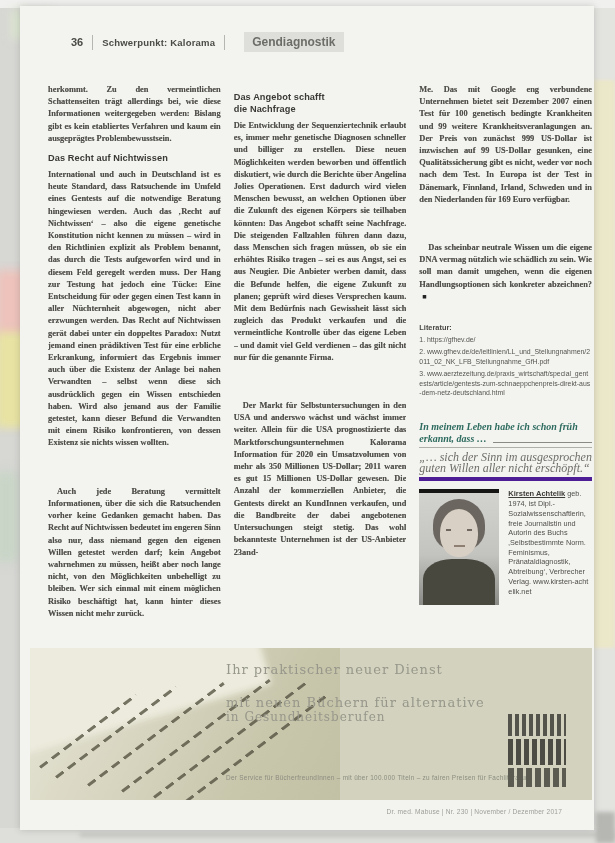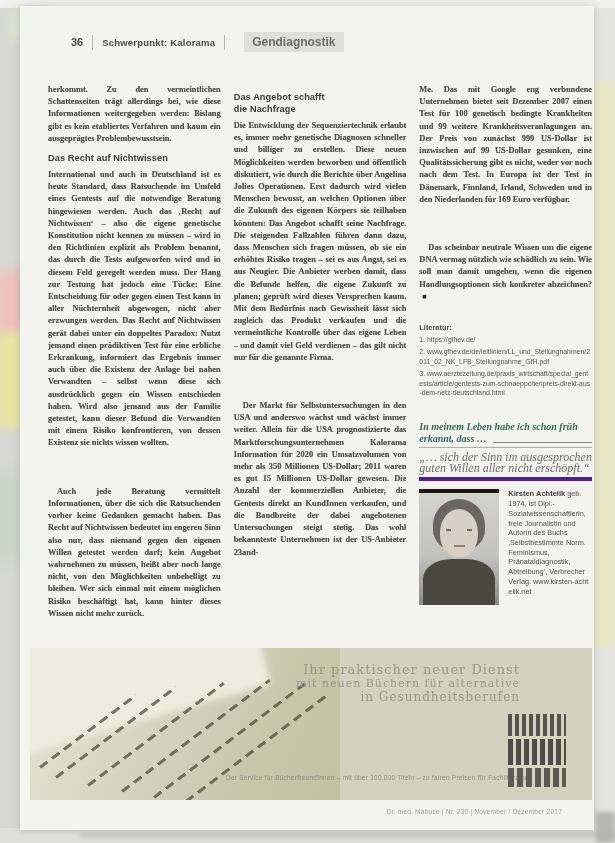--- a/index.html
+++ b/index.html
@@ -68,41 +68,41 @@
                  background:#6b665f; }
   .photo .face { position:absolute; left:21px; top:16px; width:38px; height:48px; border-radius:50% 50% 46% 46%;
                  background:#d8d0c4; }
   .photo .eyes { position:absolute; left:27px; top:36px; width:26px; height:2px;
                  background:linear-gradient(90deg,#6d675f 0 5px,transparent 5px 21px,#6d675f 21px 26px); }
   .photo .mouth { position:absolute; left:35px; top:52px; width:11px; height:1.6px; background:#8f7f72; }
   .photo .body { position:absolute; left:4px; top:66px; width:72px; height:50px; border-radius:40% 40% 0 0;
                  background:#49483f; }
   .bio { width:86px; font-family:"Liberation Sans", sans-serif; font-size:7.3px; line-height:9.7px;
          color:#504f4a; text-align:left; }
-  .bio .name { font-weight:bold; font-size:7.5px; color:#3c3b37; }
+  .bio .name { font-weight:bold; font-size:7.5px; color:#3c3b37;text-decoration:underline; }
   .bio .site { word-break:break-all; }
 
   
   .ad { position:absolute; left:10px; top:642px; width:562px; height:152px; background:#d2d2be; overflow:hidden; }
   .ad-photo { position:absolute; left:0; top:0; width:310px; height:152px;
               background:linear-gradient(118deg,#e6e5d6 0%,#d8d6c1 38%,#c8c6ab 72%,#c2c0a5 100%); }
   .ad-wedge { position:absolute; left:-30px; top:-46px; width:260px; height:120px; background:#ecebdd;
               transform:rotate(-16deg); filter:blur(3px); }
   .stripe { position:absolute; height:3px; transform:rotate(-37deg); transform-origin:left center;
             background:repeating-linear-gradient(90deg, rgba(86,84,66,.8) 0 9px, transparent 9px 15px); }
   .s1 { left:26px;  top:128px; width:150px; }
   .s2 { left:58px;  top:136px; width:170px; }
   .s3 { left:92px;  top:142px; width:185px; }
   .s4 { left:124px; top:148px; width:190px; }
   .s5 { left:156px; top:152px; width:175px; }
   .s6 { left:10px;  top:118px; width:120px; }
-  .ad-lines { position:absolute; left:190px; top:14px; width:300px; text-align:right;
+  .ad-lines { position:absolute; left:196px; top:14px; width:300px; text-align:left;
               font-family:"DejaVu Serif", serif; color:#97978b; }
   .ad-l1 { font-size:13px; letter-spacing:1px; }
-  .ad-l2 { font-size:11px; letter-spacing:1px; margin-top:0; }
+  .ad-l2 { font-size:13px; letter-spacing:1px; margin-top:18px; }
   .ad-l3 { font-size:12px; letter-spacing:1px; margin-top:0; }
   .ad-small { position:absolute; left:196px; top:126px; width:300px; font-family:"Liberation Sans", sans-serif;
               font-size:6.4px; color:#8d8d80; letter-spacing:.3px; white-space:nowrap; overflow:hidden; }
   .ad-logo { position:absolute; right:26px; top:66px; width:58px; height:76px; }
   .ad-logo .row1 { height:22px; background:repeating-linear-gradient(90deg,#54544c 0 4px,transparent 4px 7px); margin-bottom:3px; }
   .ad-logo .row2 { height:26px; background:repeating-linear-gradient(90deg,#4c4c44 0 5px,transparent 5px 8px); margin-bottom:3px; }
   .ad-logo .row3 { height:19px; background:repeating-linear-gradient(90deg,#5b5b52 0 6px,transparent 6px 9px); }
 
   
   .footer { position:absolute; right:32px; top:802px; font-family:"Liberation Sans", sans-serif;

